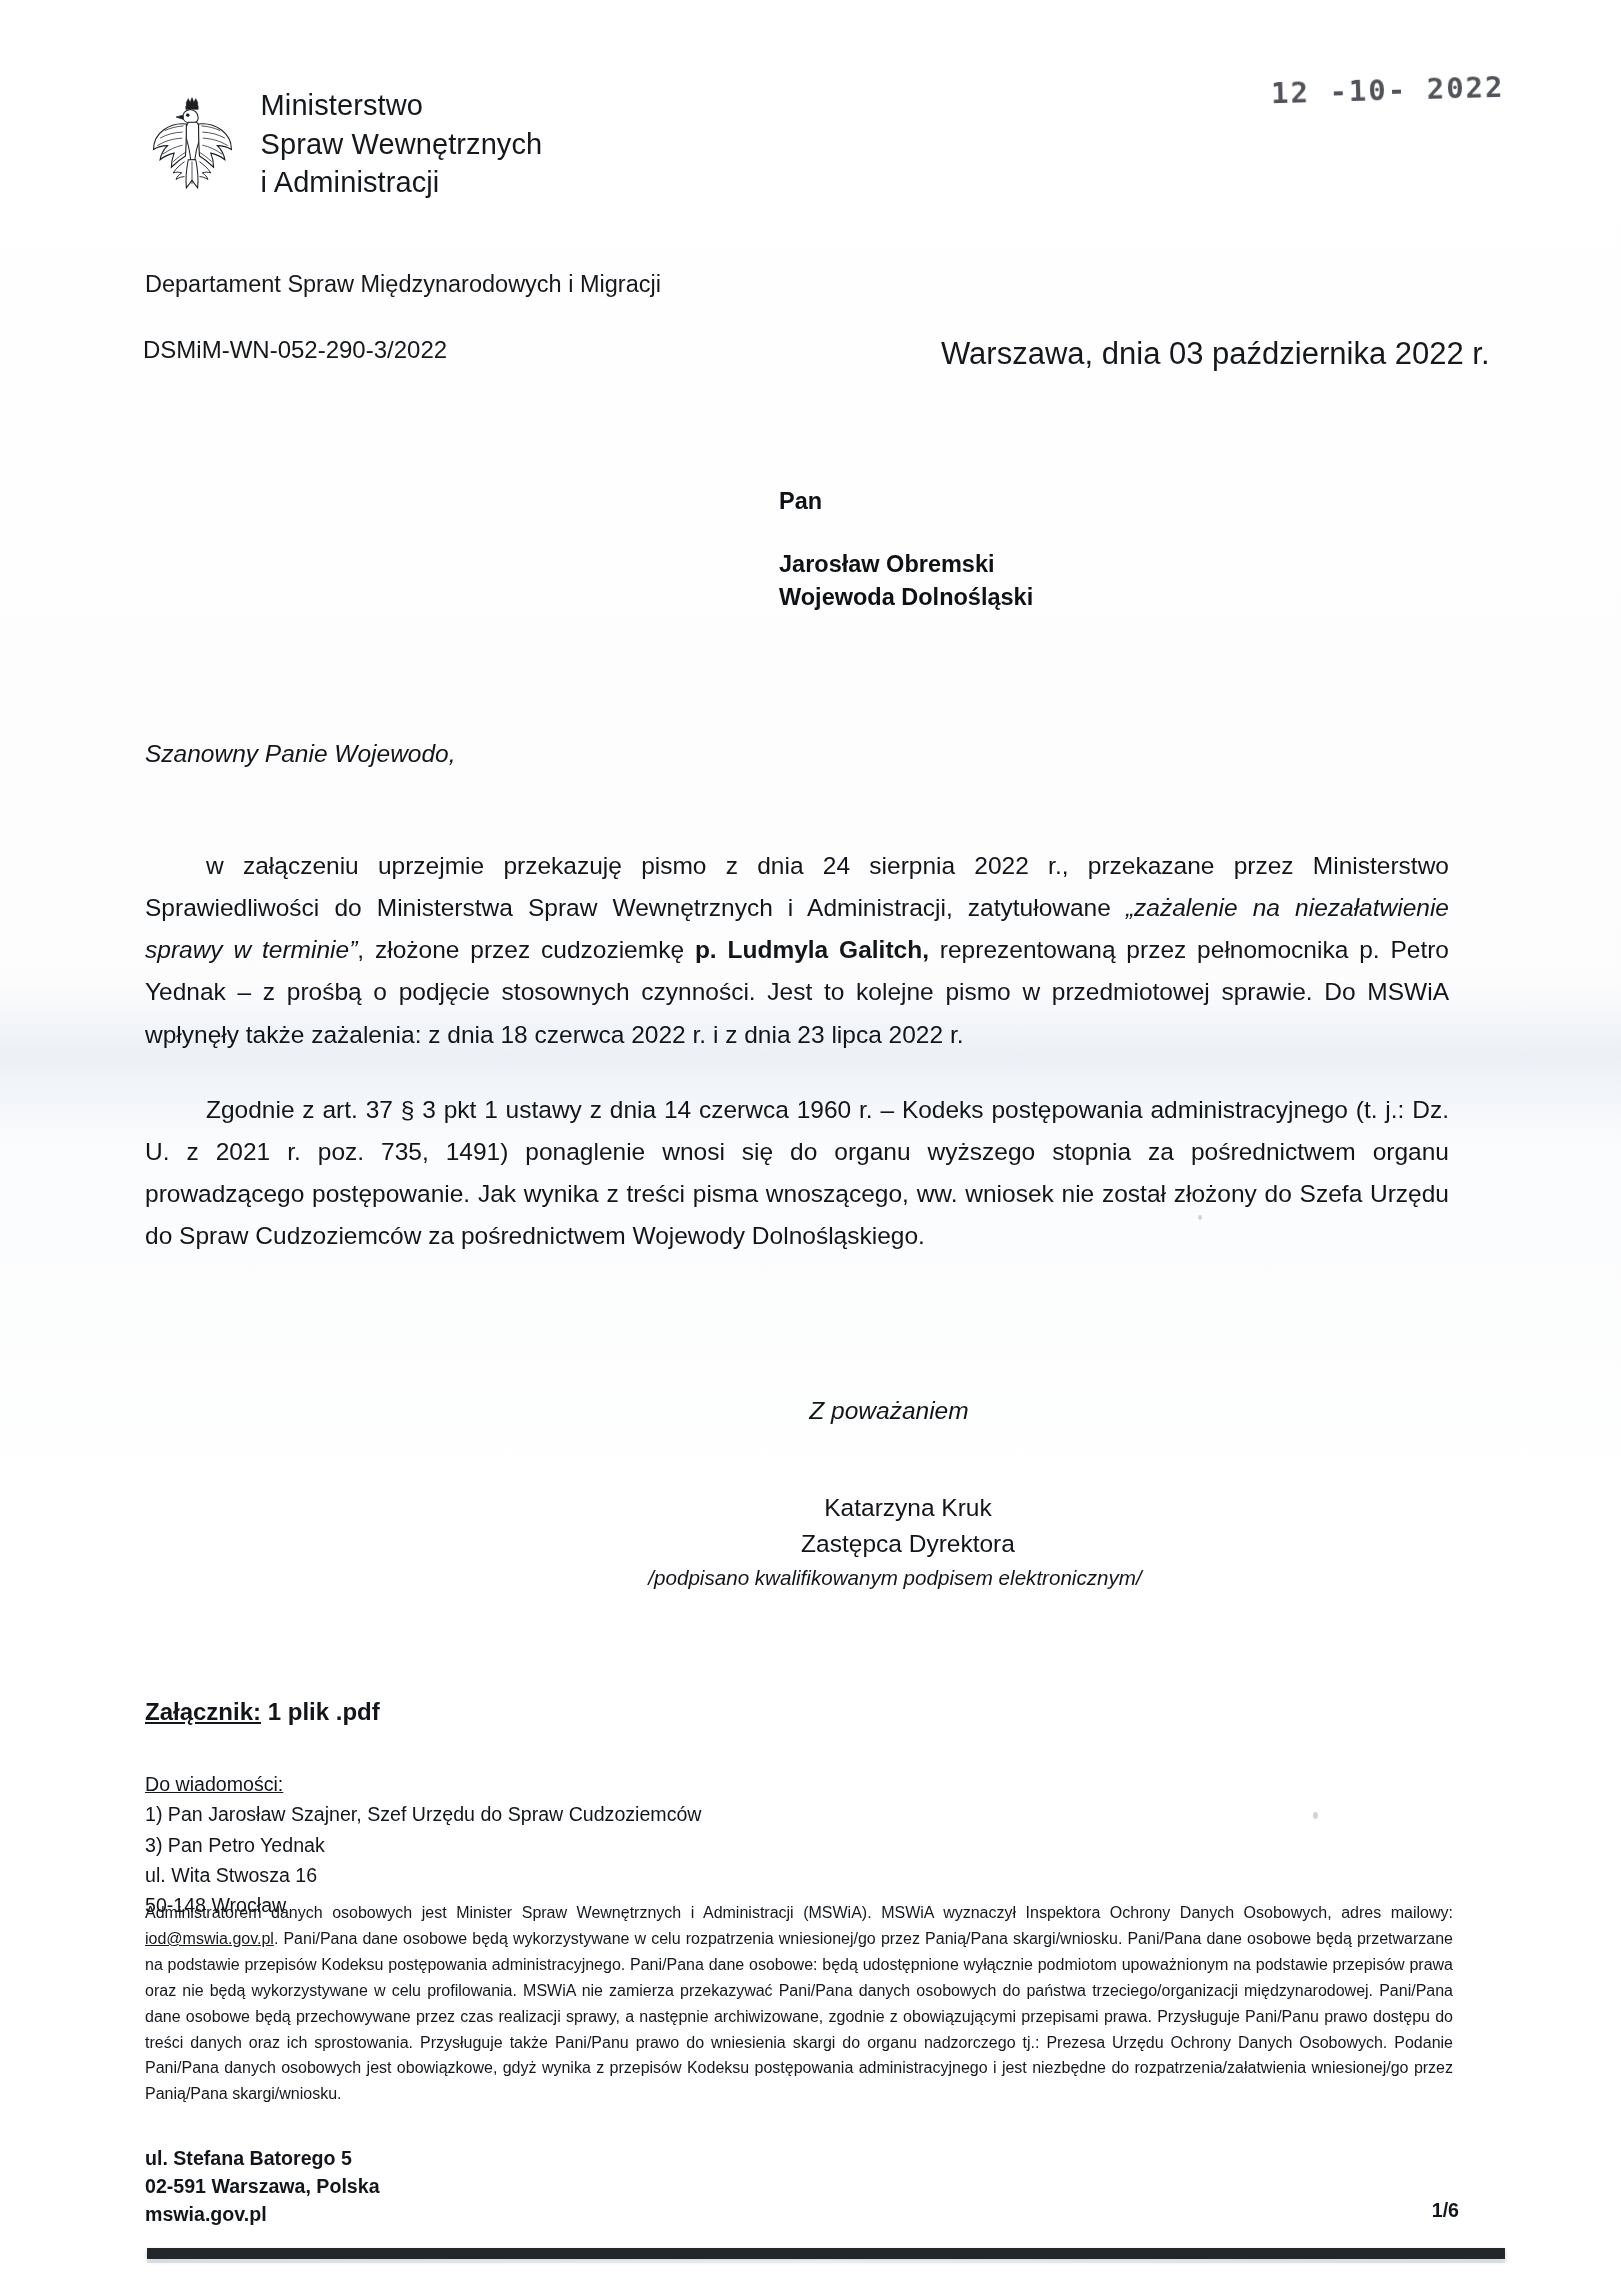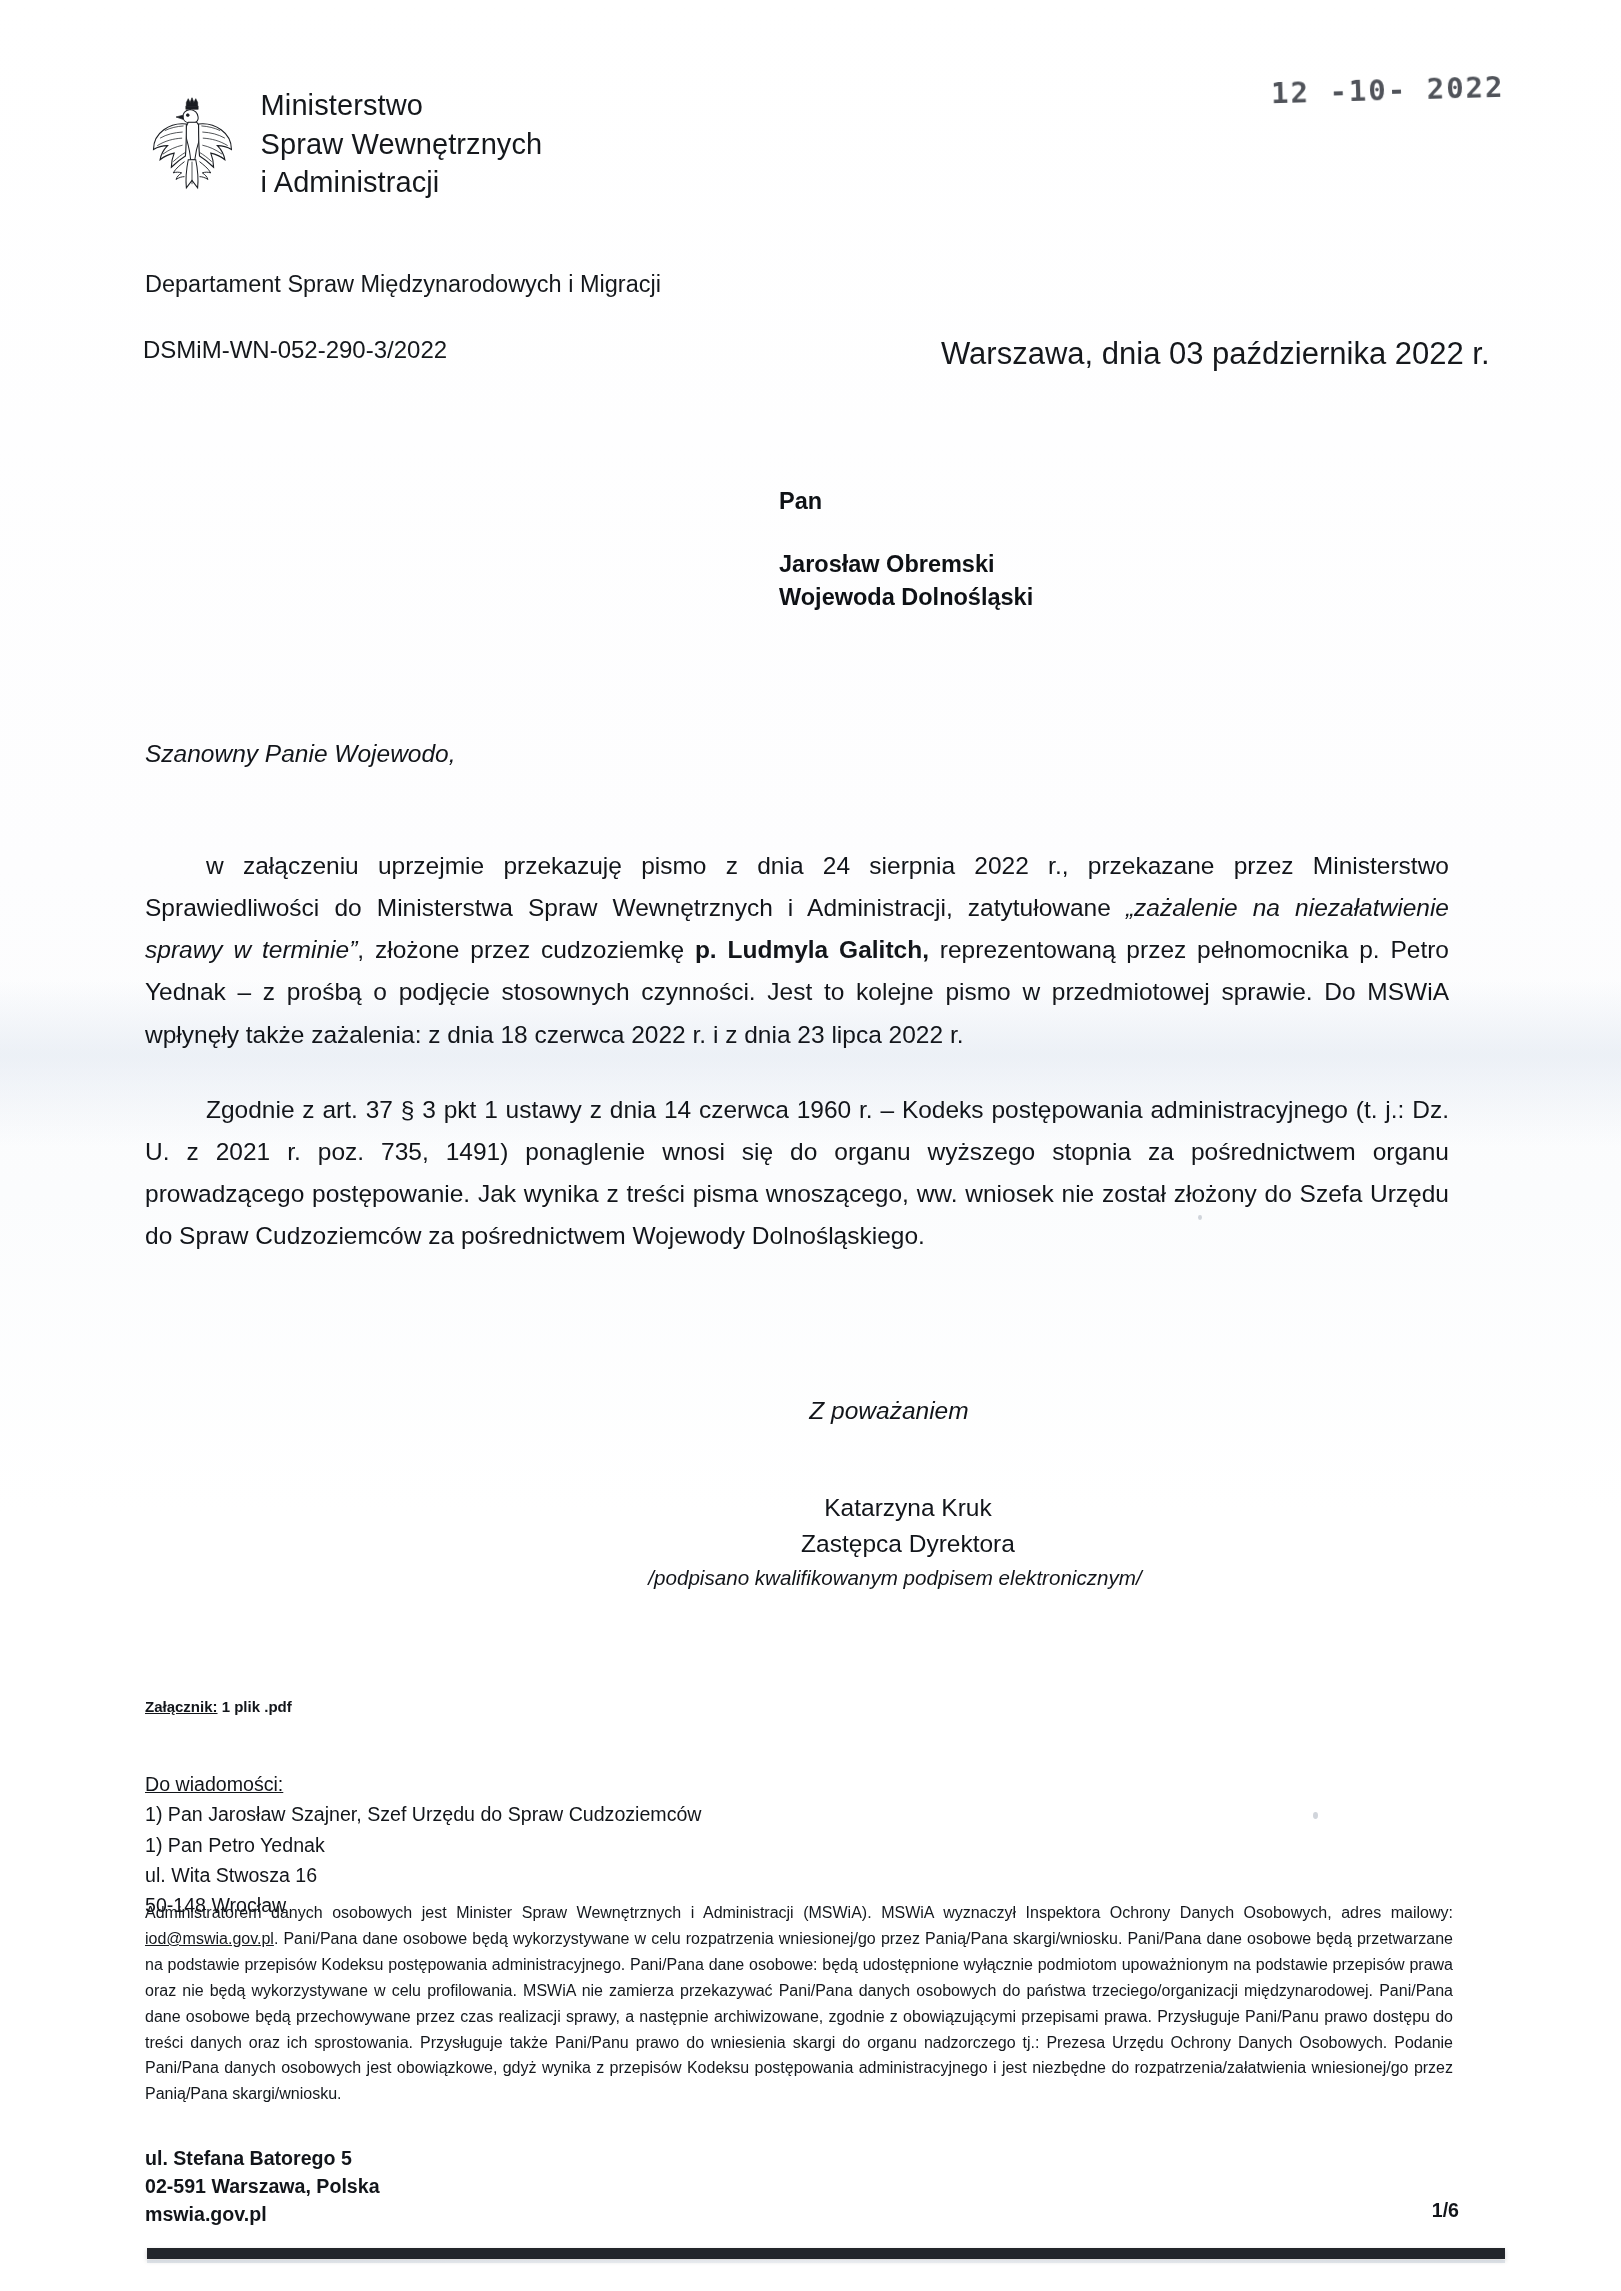--- a/index.html
+++ b/index.html
@@ -170,21 +170,21 @@
     font-style: italic;
     color: #12151a;
   }
   .esign .inner { display: inline-block; margin-left: 157px; }
 
   
   .attach {
     position: absolute;
     left: 145px;
     top: 1698px;
-    font-size: 15px;
+    font-size: 24px;
     font-weight: 600;
     color: #12151a;
   }
   .attach u, .cc-title u { text-decoration: underline; }
 
   .cc {
     position: absolute;
     left: 145px;
     top: 1769px;
     font-size: 19.6px;
@@ -330,21 +330,21 @@
     <span class="inner">/podpisano kwalifikowanym podpisem elektronicznym/</span>
   </div>
 
   <div class="attach">
     <u>Załącznik:</u><span> 1 plik .pdf</span>
   </div>
 
   <div class="cc">
     <span class="cc-title"><u>Do wiadomości:</u></span>
     <div>1) Pan Jarosław Szajner, Szef Urzędu do Spraw Cudzoziemców</div>
-    <div>1) Pan Petro Yednak</div>
+    <div>3) Pan Petro Yednak</div>
     <div>ul. Wita Stwosza 16</div>
     <div>50-148 Wrocław</div>
   </div>
 
   <div class="gdpr"><span>Administratorem danych osobowych jest Minister Spraw Wewnętrznych i Administracji (MSWiA). MSWiA wyznaczył Inspektora Ochrony Danych Osobowych, adres mailowy: </span><u>iod@mswia.gov.pl</u><span>. Pani/Pana dane osobowe będą wykorzystywane w celu rozpatrzenia wniesionej/go przez Panią/Pana skargi/wniosku. Pani/Pana dane osobowe będą przetwarzane na podstawie przepisów Kodeksu postępowania administracyjnego. Pani/Pana dane osobowe: będą udostępnione wyłącznie podmiotom upoważnionym na podstawie przepisów prawa oraz nie będą wykorzystywane w celu profilowania. MSWiA nie zamierza przekazywać Pani/Pana danych osobowych do państwa trzeciego/organizacji międzynarodowej. Pani/Pana dane osobowe będą przechowywane przez czas realizacji sprawy, a następnie archiwizowane, zgodnie z obowiązującymi przepisami prawa. Przysługuje Pani/Panu prawo dostępu do treści danych oraz ich sprostowania. Przysługuje także Pani/Panu prawo do wniesienia skargi do organu nadzorczego tj.: Prezesa Urzędu Ochrony Danych Osobowych. Podanie Pani/Pana danych osobowych jest obowiązkowe, gdyż wynika z przepisów Kodeksu postępowania administracyjnego i jest niezbędne do rozpatrzenia/załatwienia wniesionej/go przez Panią/Pana skargi/wniosku.</span></div>
 
   <div class="footer">
     <div>ul. Stefana Batorego 5</div>
     <div>02-591 Warszawa, Polska</div>
     <div>mswia.gov.pl</div>

